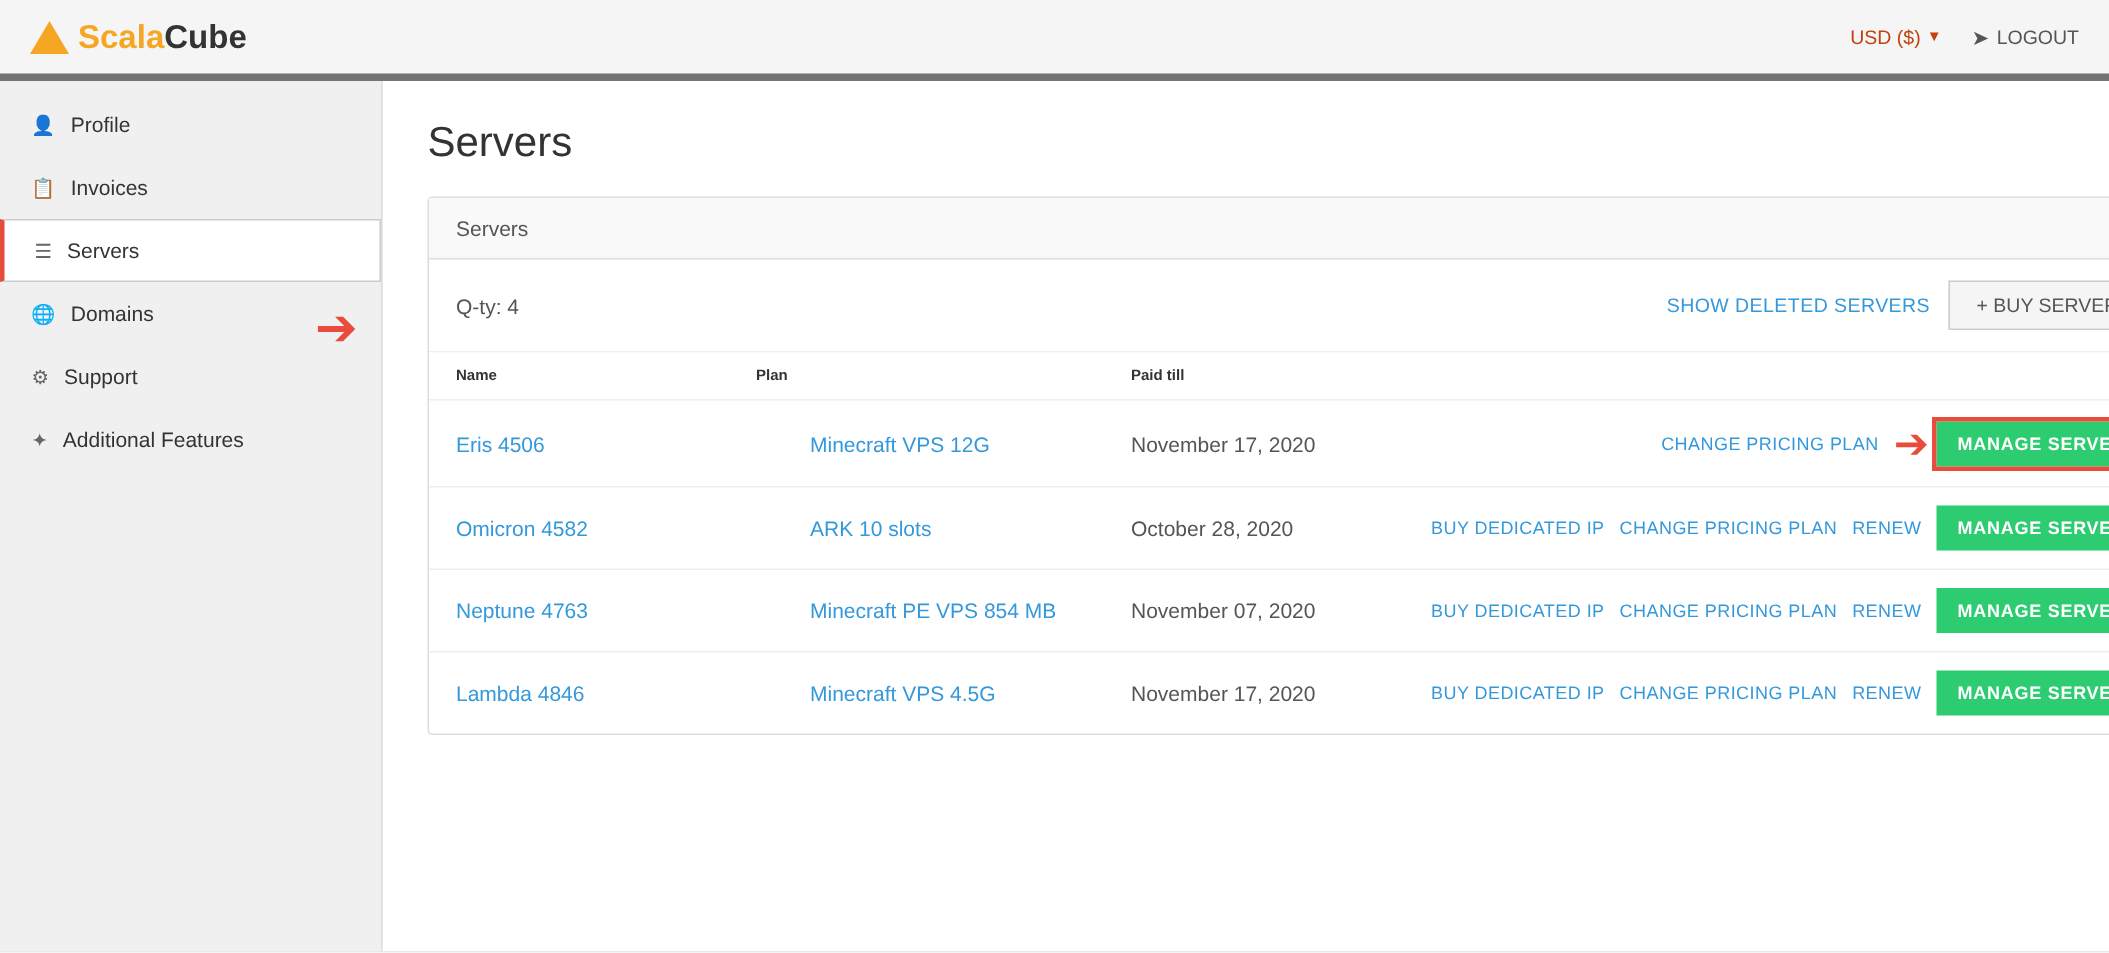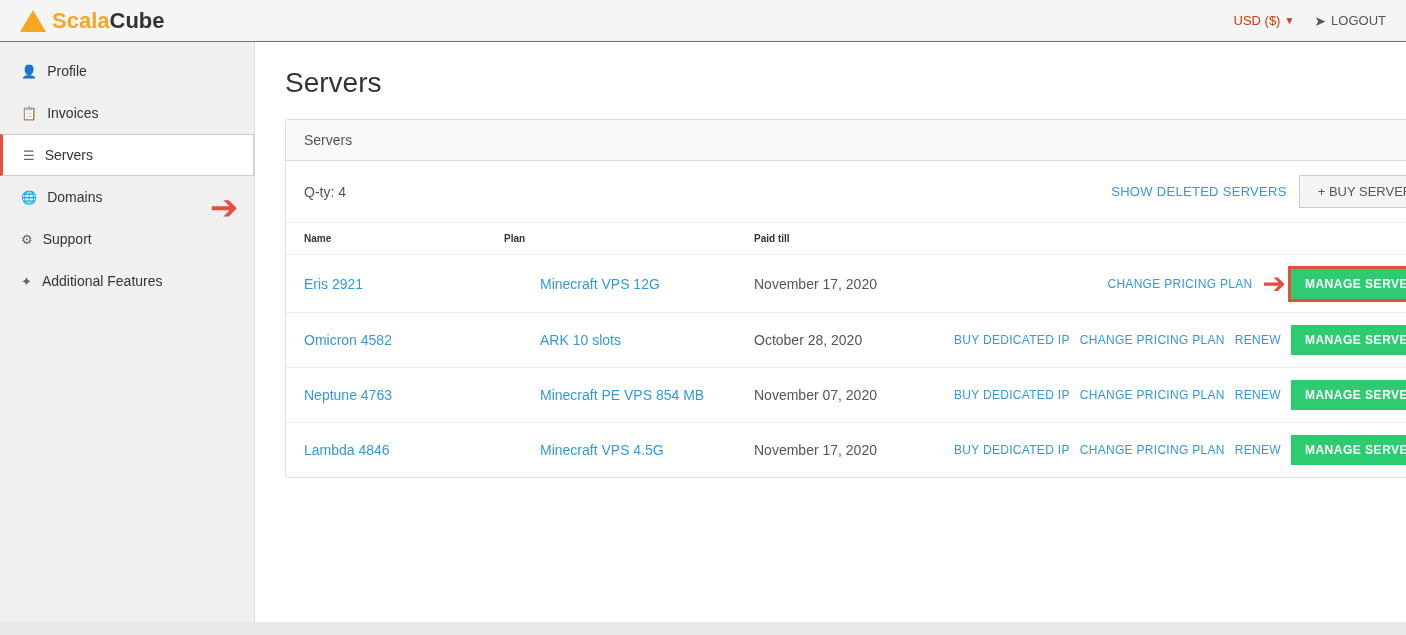--- a/index.html
+++ b/index.html
@@ -1,22 +1,22 @@
 <!DOCTYPE html>
 <html><head>
   <meta charset="utf-8">
   <style>
     * { box-sizing: border-box; margin: 0; padding: 0; }
     body { font-family: Arial, sans-serif; font-size: 14px; background: #e8e8e8; color: #333; }
 
     
     .header {
       background: #f5f5f5;
-      border-bottom: 1px solid #737373;
-      height: 42px;
+      border-bottom: 5px solid #737373;
+      height: 54px;
       display: flex;
       align-items: center;
       justify-content: space-between;
       padding: 0 20px;
     }
     .logo {
       display: flex;
       align-items: center;
       font-size: 22px;
       font-weight: bold;
@@ -306,21 +306,21 @@
         </div>
 
         <div class="table-header">
           <span class="col-header">Name</span>
           <span class="col-header">Plan</span>
           <span class="col-header">Paid till</span>
           <span class="col-header"></span>
         </div>
 
         <div class="server-row">
-          <a class="server-name-link">Eris 2921</a>
+          <a class="server-name-link">Eris 4506</a>
           <a class="server-plan-link">Minecraft VPS 12G</a>
           <span class="server-date">November 17, 2020</span>
           <div class="row-actions">
             <span class="action-link">CHANGE PRICING PLAN</span>
             <div style="display:flex;align-items:center;gap:5px;">
               <span style="color:#e74c3c;font-size:28px;">➔</span>
               <button class="manage-btn highlighted">MANAGE SERVER</button>
             </div>
           </div>
         </div>

